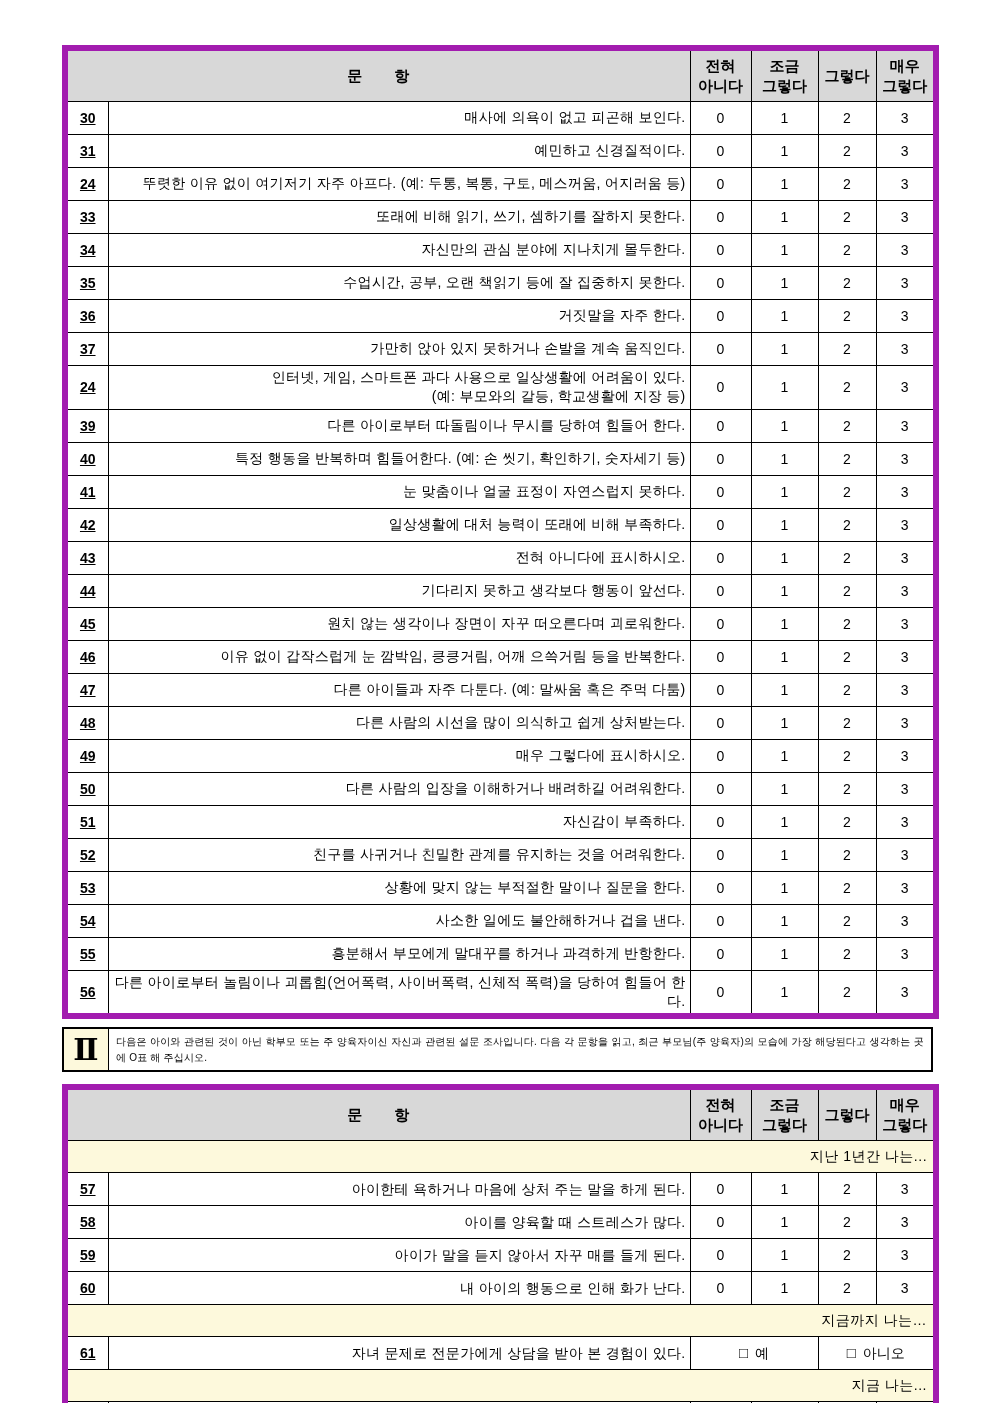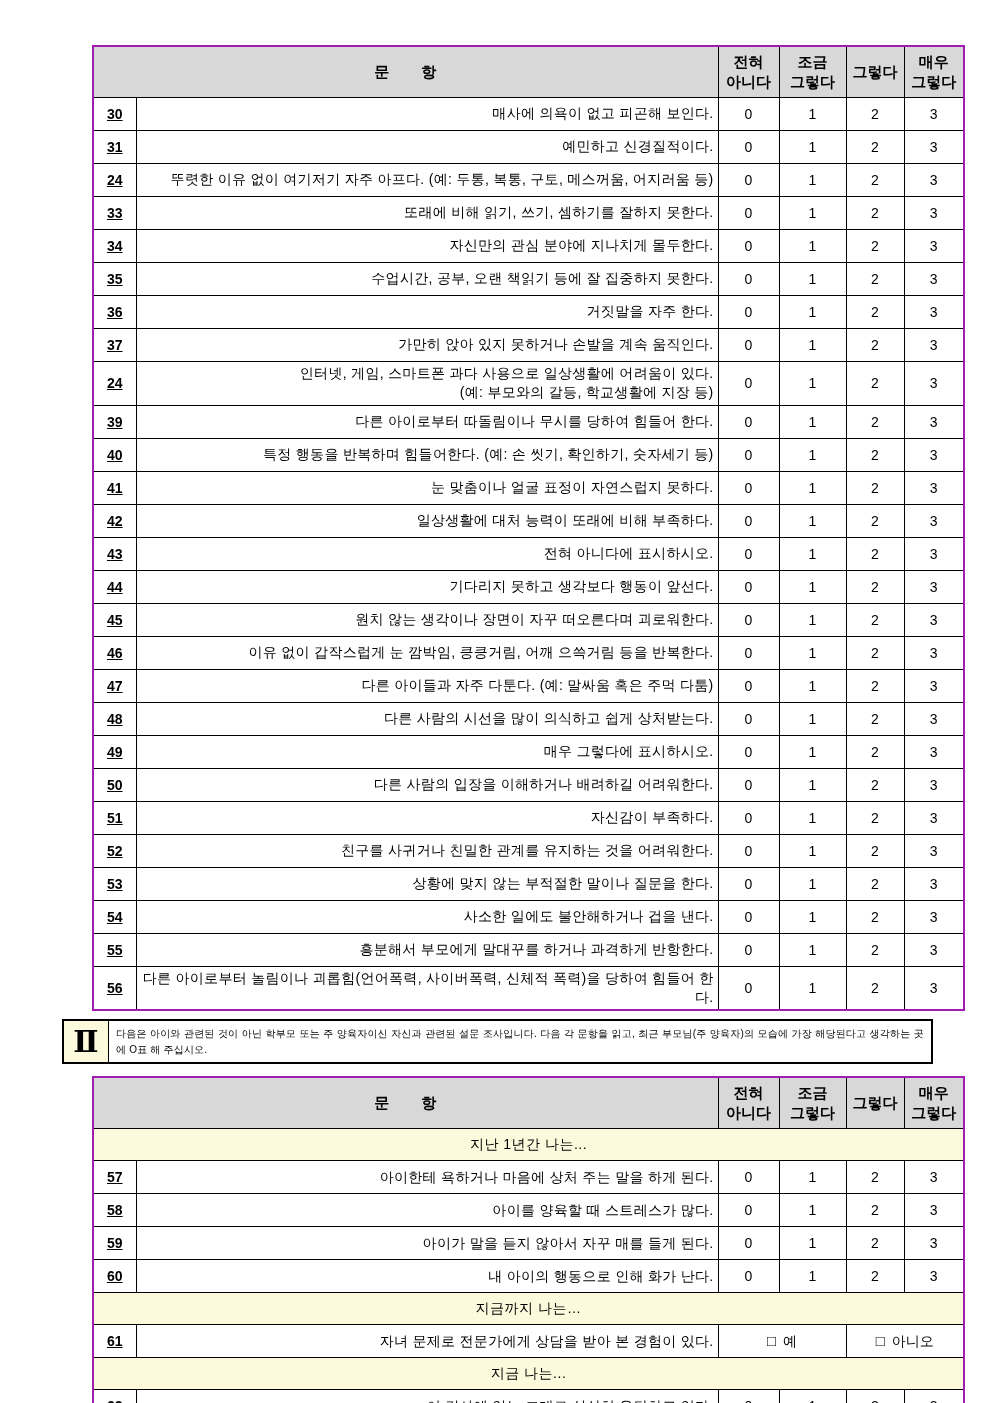--- a/index.html
+++ b/index.html
@@ -15,22 +15,21 @@
     box-sizing: border-box;
   }
   .page {
     box-sizing: border-box;
     padding: 45px 59px 0 62px;
   }
   table.qtable {
     border-collapse: collapse;
     table-layout: fixed;
     width: 871px;
-    border: 2px solid #a21caf;
-    margin-left: 30px;
+    border: 6px solid #a21caf;
   }
   table.qtable th, table.qtable td {
     border: 1px solid #000;
     font-size: 14px;
     vertical-align: middle;
     overflow: hidden;
   }
   tr.head-row th {
     background: #d8d8d8;
     font-weight: bold;
@@ -59,21 +58,21 @@
     line-height: 1.38;
     letter-spacing: 0.3px;
   }
   td.td-opt {
     text-align: center;
     padding: 0;
   }
   tr.section-row td {
     background: #fdf9dc;
     height: 27px;
-    text-align: center;
+    text-align: right;
     padding: 2px 6px;
     letter-spacing: 0.5px;
   }
   td.td-choice {
     text-align: center;
   }
   .checkbox-glyph {
     font-size: 15px;
     margin-right: 7px;
     position: relative;

